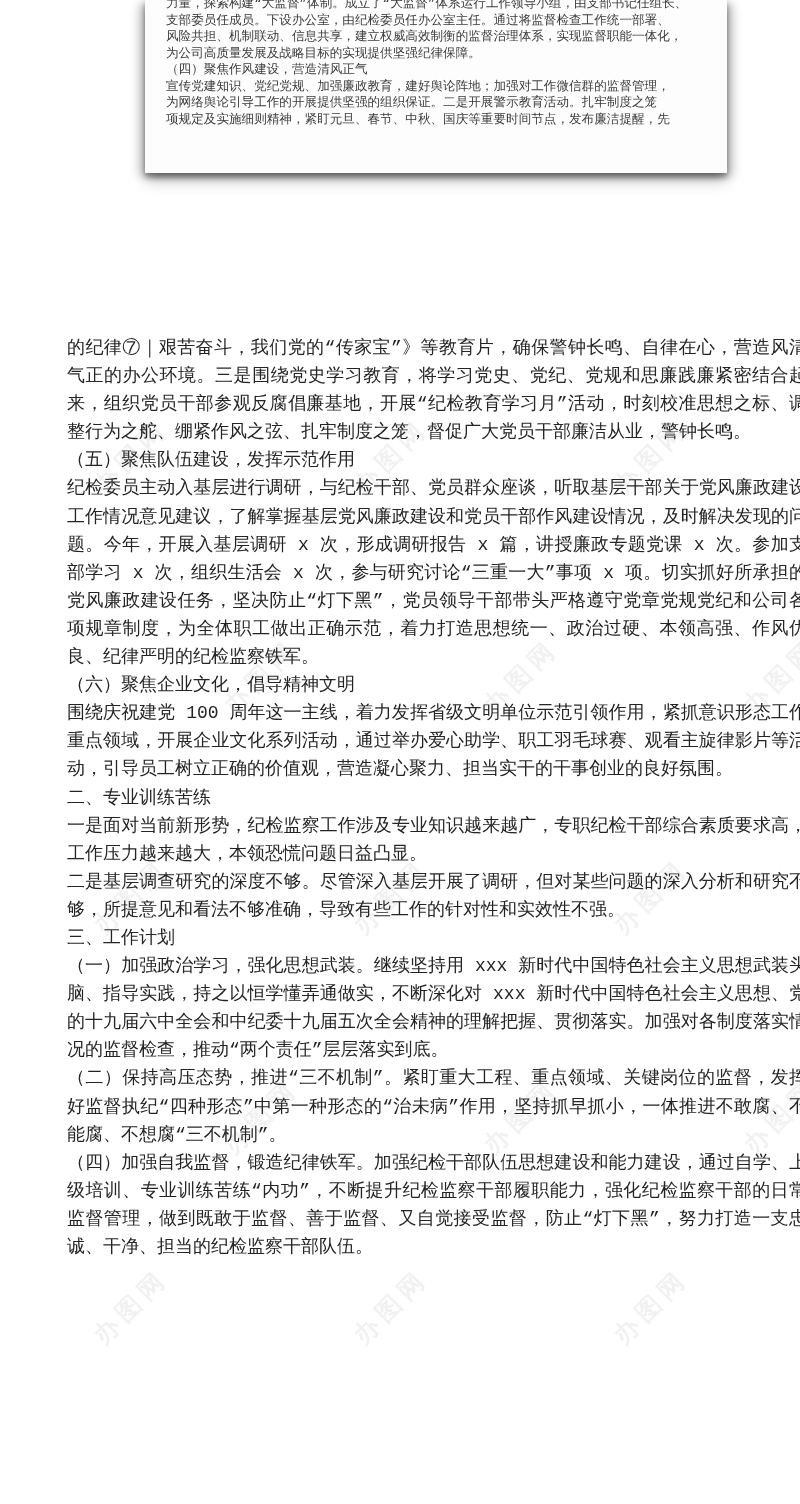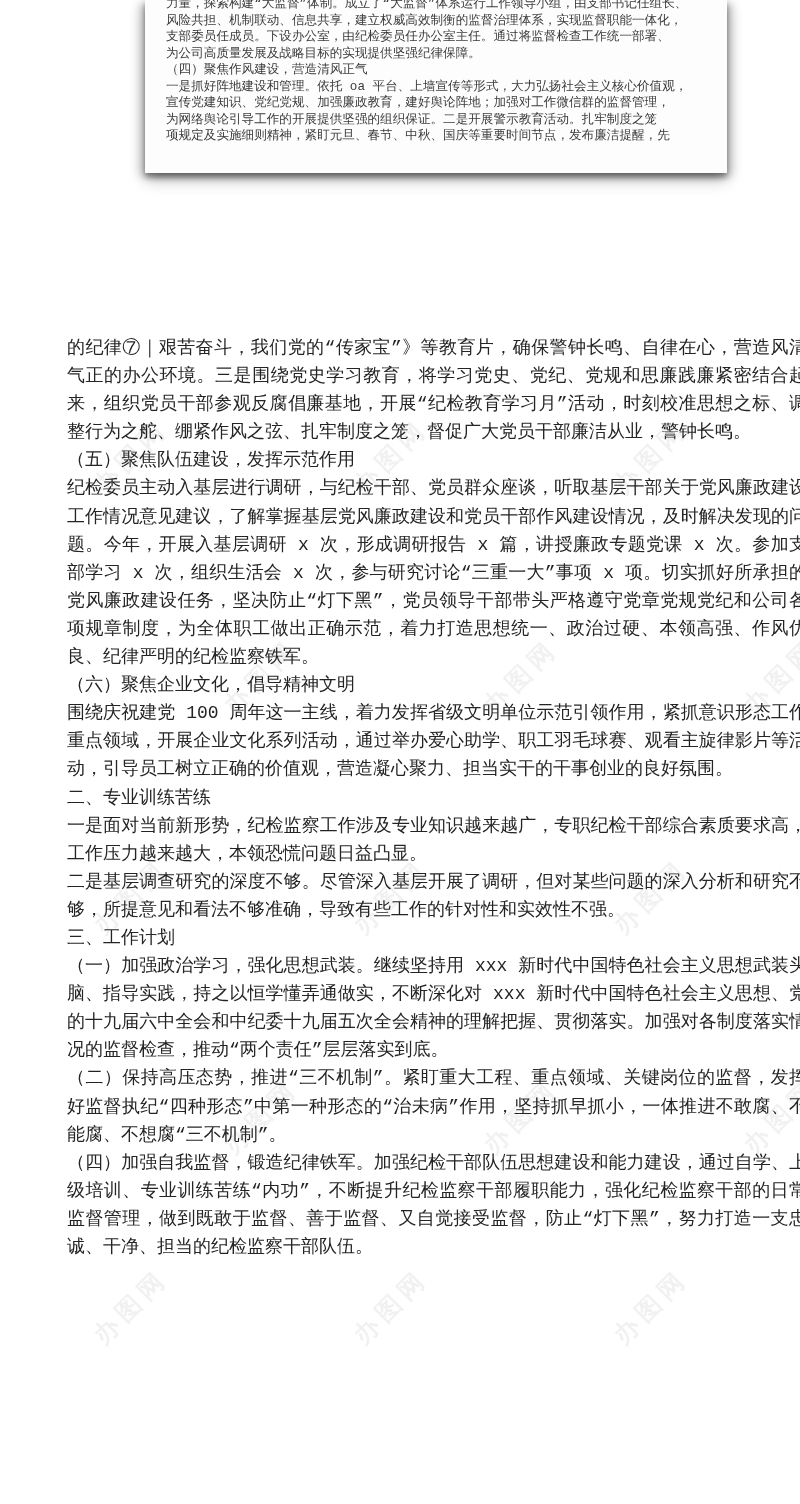--- a/index.html
+++ b/index.html
@@ -78,25 +78,24 @@
   }
 </style>
 </head>
 <body>
 
 <div class="canvas">
 
   <div class="thumb">
     <div class="thumb-text">
         <div class="t-line">力量，探索构建“大监督”体制。成立了“大监督”体系运行工作领导小组，由支部书记任组长、</div>
+        <div class="t-line">支部委员任成员。下设办公室，由纪检委员任办公室主任。通过将监督检查工作统一部署、</div>
         <div class="t-line">风险共担、机制联动、信息共享，建立权威高效制衡的监督治理体系，实现监督职能一体化，</div>
-        <div class="t-line">支部委员任成员。下设办公室，由纪检委员任办公室主任。通过将监督检查工作统一部署、</div>
         <div class="t-line">为公司高质量发展及战略目标的实现提供坚强纪律保障。</div>
         <div class="t-line">（四）聚焦作风建设，营造清风正气</div>
-        <div class="t-line">一是抓好阵地建设和管理。依托 oa 平台、上墙宣传等形式，大力弘扬社会主义核心价值观，</div>
         <div class="t-line">宣传党建知识、党纪党规、加强廉政教育，建好舆论阵地；加强对工作微信群的监督管理，</div>
         <div class="t-line">为网络舆论引导工作的开展提供坚强的组织保证。二是开展警示教育活动。扎牢制度之笼</div>
         <div class="t-line">项规定及实施细则精神，紧盯元旦、春节、中秋、国庆等重要时间节点，发布廉洁提醒，先</div>
       </div>
   </div>
 
   <div class="wm-layer">
       <span class="wm" style="left: 40px; top: 440px; color: rgba(0, 0, 0, 0.055);">办图网</span>
       <span class="wm" style="left: 300px; top: 440px; color: rgba(0, 0, 0, 0.055);">办图网</span>
       <span class="wm" style="left: 560px; top: 440px; color: rgba(0, 0, 0, 0.055);">办图网</span>

